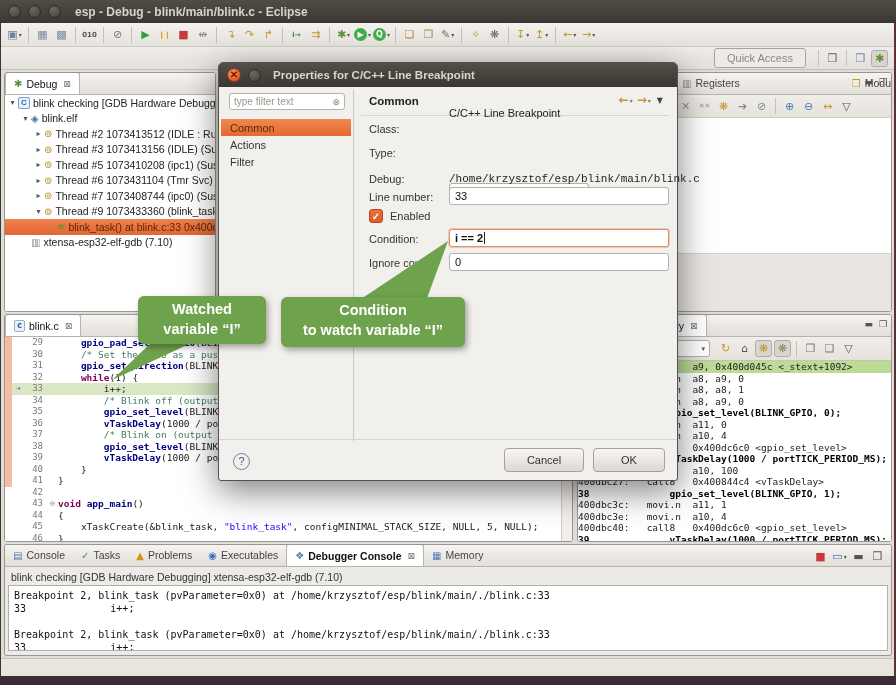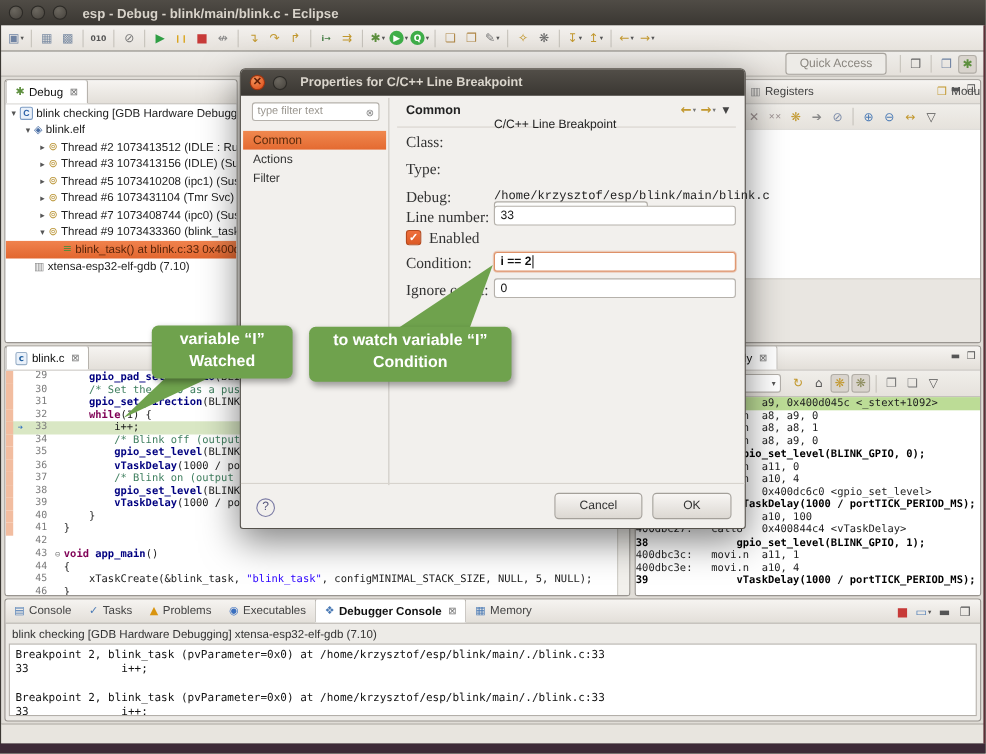--- a/index.html
+++ b/index.html
@@ -114,21 +114,21 @@
     border:1px solid #b5b1ab; border-radius:3px; font-size:10px; color:#9a968f;
     display:flex; align-items:center; justify-content:space-between; padding:0 4px; }
   .dlg-navitem { position:absolute; left:2px; width:130px; height:17px; font-size:11px; color:#333;
     display:flex; align-items:center; padding-left:9px; }
   .dlg-navitem.sel { background:linear-gradient(#f0884f,#e46a31); color:#5a2a0c; }
   .dlg-divider { position:absolute; left:134px; top:26px; width:1px; height:352px; background:#ccc8c2; }
   .dlg-header { position:absolute; left:150px; top:32px; font-size:11.5px; font-weight:bold; color:#222; }
   .dlg-hnav { position:absolute; right:14px; top:30px; display:flex; align-items:center;
     font-family:"DejaVu Sans",sans-serif; color:#c2982e; font-size:12px; font-weight:bold; }
   .dlg-hr { position:absolute; left:142px; top:52px; right:8px; height:1px; background:#d7d3cd; }
-  .dlbl { position:absolute; left:150px; font-size:14px; color:#333;font-family:Liberation Serif, serif; }
+  .dlbl { position:absolute; left:150px; font-size:11px; color:#333; }
   .dval { position:absolute; left:230px; font-size:11px; color:#222; }
   .dfield { position:absolute; left:230px; width:220px; height:18px; background:#fff;
     border:1px solid #b5b1ab; border-radius:3px; font-size:11px; color:#111;
     display:flex; align-items:center; padding:0 5px; }
   .dfield.focus { border-color:#de9168; box-shadow:0 0 0 1px rgba(222,145,104,.4);font-weight:bold; }
   .caret { display:inline-block; width:1px; height:12px; background:#222; margin-left:1px; }
   .combo { position:absolute; left:230px; width:140px; height:20px; background:linear-gradient(#fdfdfc,#f1efec);
     border:1px solid #b0aca6; border-radius:3px; font-size:11px; color:#222;
     display:flex; align-items:center; justify-content:space-between; padding:0 6px; }
   .combo .ca { font-size:7px; color:#555; border-left:1px solid #ccc8c2; padding-left:5px; }
@@ -479,20 +479,21 @@
       <div class="drow src">35              gpio_set_level(BLINK_GPIO, 0);</div>
       <div class="drow">400dbc1d:   movi.n  a11, 0</div>
       <div class="drow">400dbc1f:   movi.n  a10, 4</div>
       <div class="drow">400dbc21:   call8   0x400dc6c0 &lt;gpio_set_level&gt;</div>
       <div class="drow src">36              vTaskDelay(1000 / portTICK_PERIOD_MS);</div>
       <div class="drow">400dbc24:   movi    a10, 100</div>
       <div class="drow">400dbc27:   call8   0x400844c4 &lt;vTaskDelay&gt;</div>
       <div class="drow src">38              gpio_set_level(BLINK_GPIO, 1);</div>
       <div class="drow">400dbc3c:   movi.n  a11, 1</div>
       <div class="drow">400dbc3e:   movi.n  a10, 4</div>
+      <div class="drow">400dbc40:   call8   0x400dc6c0 &lt;gpio_set_level&gt;</div>
       <div class="drow src">39              vTaskDelay(1000 / portTICK_PERIOD_MS);</div>
     </div>
 </div>
 
 <div class="panel" style="left:4px; top:544px; width:888px; height:112px; background:#edebe7;">
   <div class="tabbar" id="console-tabs">
       <div class="tab">
         <span class="tic" style="color: rgb(74, 122, 181);">▤</span>
         <span>Console</span>
       </div>
@@ -606,23 +607,23 @@
   <span class="help">?</span>
   <span class="btn" style="left:285px; top:385px; width:80px;">Cancel</span>
   <span class="btn" style="left:374px; top:385px; width:72px;">OK</span>
 </div>
 
 <svg id="tails" width="896" height="685">
   <polygon points="152,342 202,338 112,380" fill="#6fa24d"></polygon>
   <polygon points="448,241 358,301 426,301" fill="#6fa24d"></polygon>
 </svg>
 <div class="callout" style="left:138px; top:296px; width:128px; height:48px;">
+  <div>Watched</div>
   <div>variable “I”</div>
-  <div>Watched</div>
 </div>
 <div class="callout" style="left:281px; top:297px; width:184px; height:50px;">
+  <div>Condition</div>
   <div>to watch variable “I”</div>
-  <div>Condition</div>
 </div>
 
 <div class="statusstrip"></div>
 <div class="bottomframe"></div>
 <div class="rightframe"></div>
 
 </body></html>

